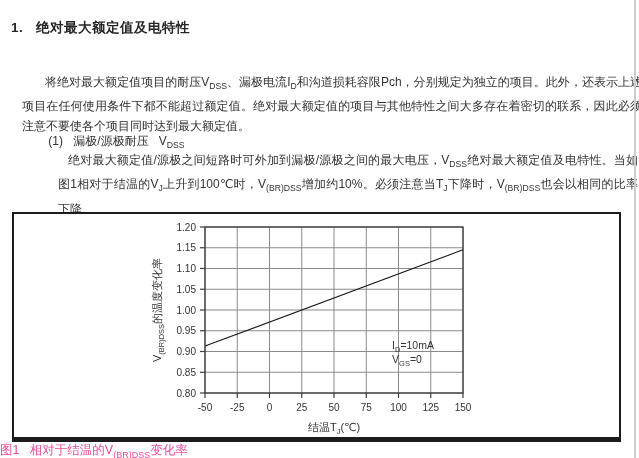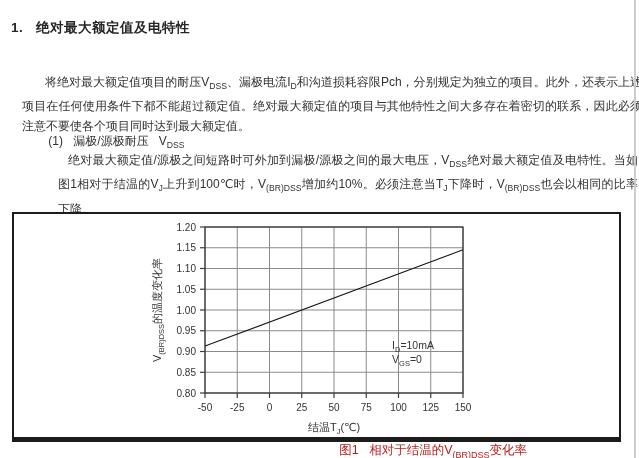--- a/index.html
+++ b/index.html
@@ -25,22 +25,22 @@
   .chart-svg{position:absolute;left:133px;top:3px;}
   .chart-svg .grid{stroke:#8a8a8a;stroke-width:1;}
   .chart-svg .plot-border{stroke:#3c3c3c;stroke-width:1.3;}
   .chart-svg .tick{stroke:#3c3c3c;stroke-width:1.2;}
   .chart-svg text{font-family:"Liberation Sans","DejaVu Sans",sans-serif;fill:#333333;}
   .chart-svg .ticklbl{font-size:10px;}
   .chart-svg .axlbl{font-size:11px;}
   .chart-svg .ann{font-size:10.5px;}
   .chart-svg .svgsub{font-size:7.5px;}
   .chart-svg .series{stroke:#1a1a1a;stroke-width:1.1;}
-  .fig-caption{position:absolute;left:0;top:442px;width:527px;text-align:right;
-    font-size:12.5px;color:#b91c1c;white-space:pre;}
+  .fig-caption{position:absolute;left:0;top:442px;width:527px;text-align:left;
+    font-size:12.5px;color:#ec4899;white-space:pre;}
 </style>
 </head>
 <body>
 
 <div class="page">
 
   <h1 class="doc-h1">1.   绝对最大额定值及电特性</h1>
 
   <p class="body-para para-intro"><span>将绝对最大额定值项目的耐压V</span><sub>DSS</sub><span>、漏极电流I</span><sub>D</sub><span>和沟道损耗容限Pch，分别规定为独立的项目。此外，还表示上述项目在任何使用条件下都不能超过额定值。绝对最大额定值的项目与其他特性之间大多存在着密切的联系，因此必须注意不要使各个项目同时达到最大额定值。</span></p>
 

